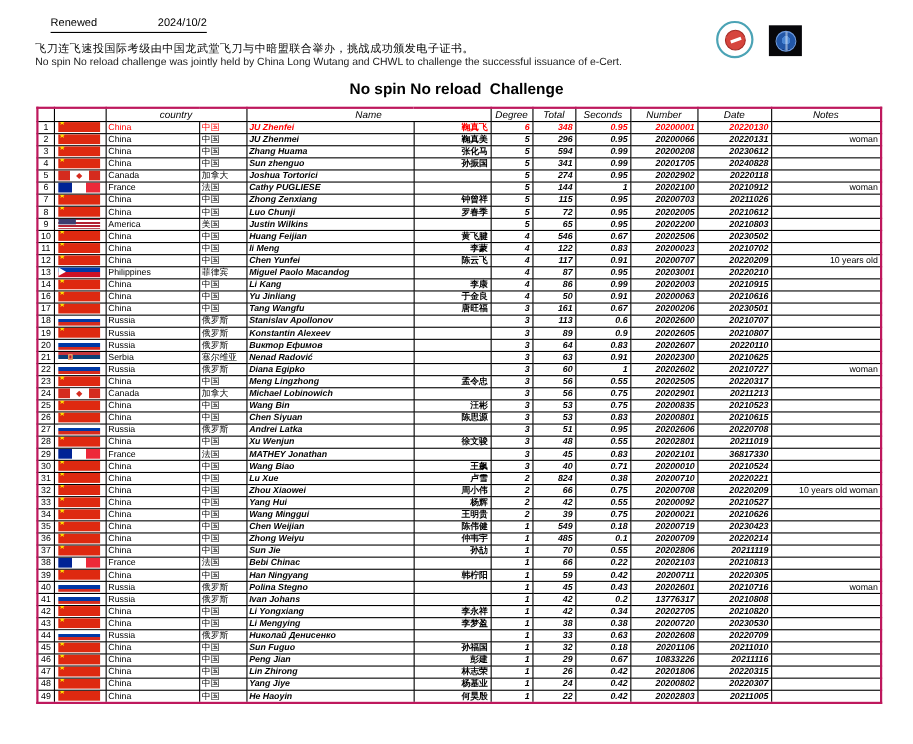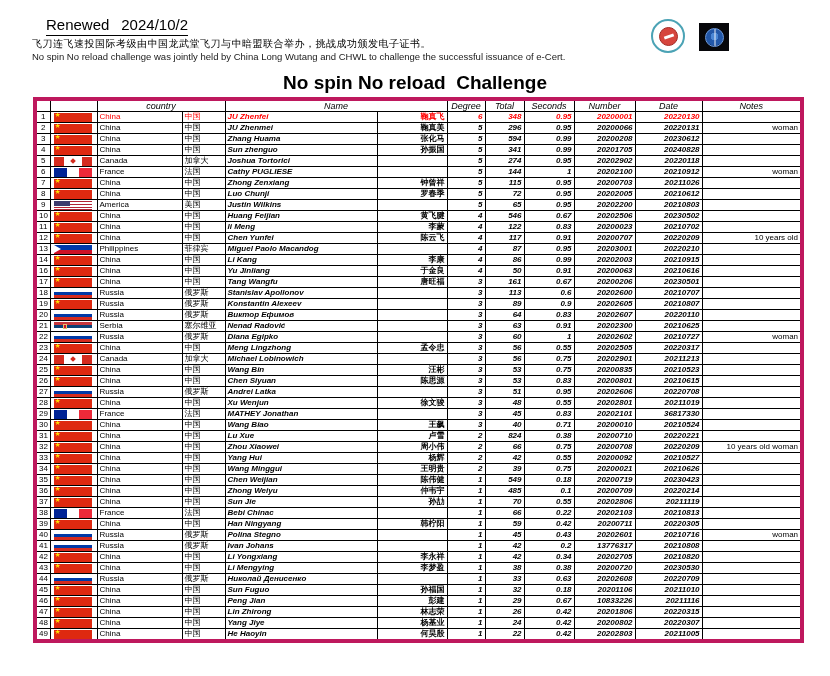--- a/index.html
+++ b/index.html
@@ -3,21 +3,21 @@
 <meta charset="utf-8">
 <style>
   * { margin:0; padding:0; box-sizing:border-box; }
   html,body { width:830px; height:676px; background:#fff; overflow:hidden;
     font-family:"Liberation Sans", sans-serif; color:#000; }
   .page { position:relative; width:830px; height:676px; background:#fff; }
 
   
   .renewed { position:absolute; left:46px; top:16px; width:142px;
     border-bottom:1px solid #000; display:flex; justify-content:space-between;
-    font-size:15px; padding-bottom:2px; }
+    font-size:10px; padding-bottom:2px; }
 
   
   .desc-zh { position:absolute; left:32px; top:37px; font-size:10px; letter-spacing:0.5px; }
   .desc-en { position:absolute; left:32px; top:51px; font-size:9.5px; color:#1a1a1a; }
 
   
   .logo-circle { position:absolute; left:651px; top:19px; width:34px; height:34px;
     border-radius:50%; border:2px solid #4ba3b5; background:#fff;
     display:flex; align-items:center; justify-content:center; }
   .lc-inner { width:19px; height:19px; border-radius:50%; background:#d6453d;
@@ -27,25 +27,25 @@
   .logo-square { position:absolute; left:699px; top:23px; width:30px; height:28px;
     background:#07070a; display:flex; align-items:center; justify-content:center; }
   .ls-globe { width:19px; height:19px; border-radius:50%;
     background:radial-gradient(circle at 50% 45%, #4a86d4 0 30%, #2257a8 30% 68%, #133a7c 68% 100%);
     border:1px solid #6d9be0; position:relative; }
   .ls-globe::after { content:""; position:absolute; left:8px; top:0; width:2px; height:17px;
     background:rgba(255,255,255,.45); }
 
   
   .title { position:absolute; left:0; top:72px; width:100%; text-align:center;
-    font-size:19px; font-weight:bold; white-space:pre; }
+    font-size:14px; font-weight:bold; white-space:pre; }
 
   
   table.cert { position:absolute; left:33px; top:97px; width:767px;
-    border-collapse:collapse; table-layout:fixed; border:4px solid #be185d; }
+    border-collapse:collapse; table-layout:fixed; border:2px solid #be185d; }
   table.cert td { border:1px solid #000; overflow:hidden; white-space:nowrap;
     font-size:8px; height:10.2px; line-height:10px; padding:0 2px; vertical-align:middle; }
   tr.hdr td { font-style:italic; text-align:center; font-size:9px; height:12px; }
   td.c-num  { text-align:center; padding:0 1px; font-size:7.5px; }
   td.c-flag { padding:0; }
   td.c-cen  { text-align:left; }
   td.c-czh  { text-align:left; font-size:7.5px; }
   td.c-nen  { text-align:left;  font-style:italic; font-weight:600; }
   td.c-nzh  { text-align:right; font-weight:600; font-size:7.5px; }
   td.c-deg, td.c-tot, td.c-sec, td.c-numb, td.c-date

